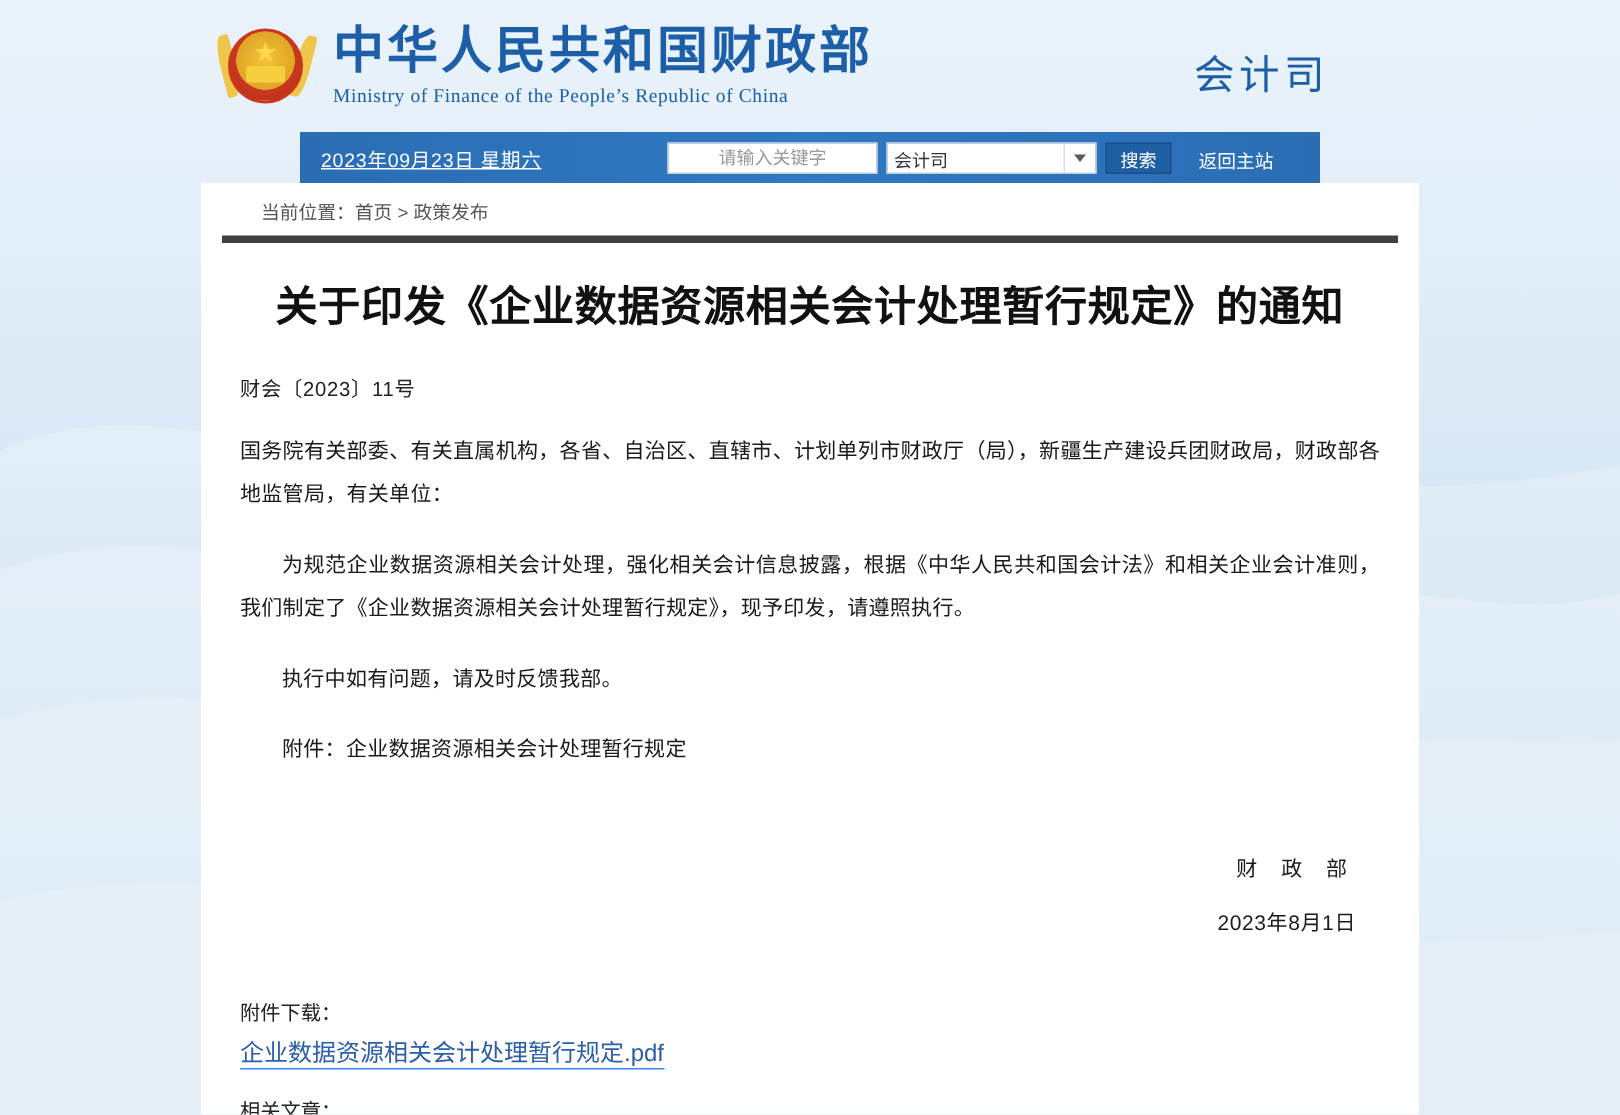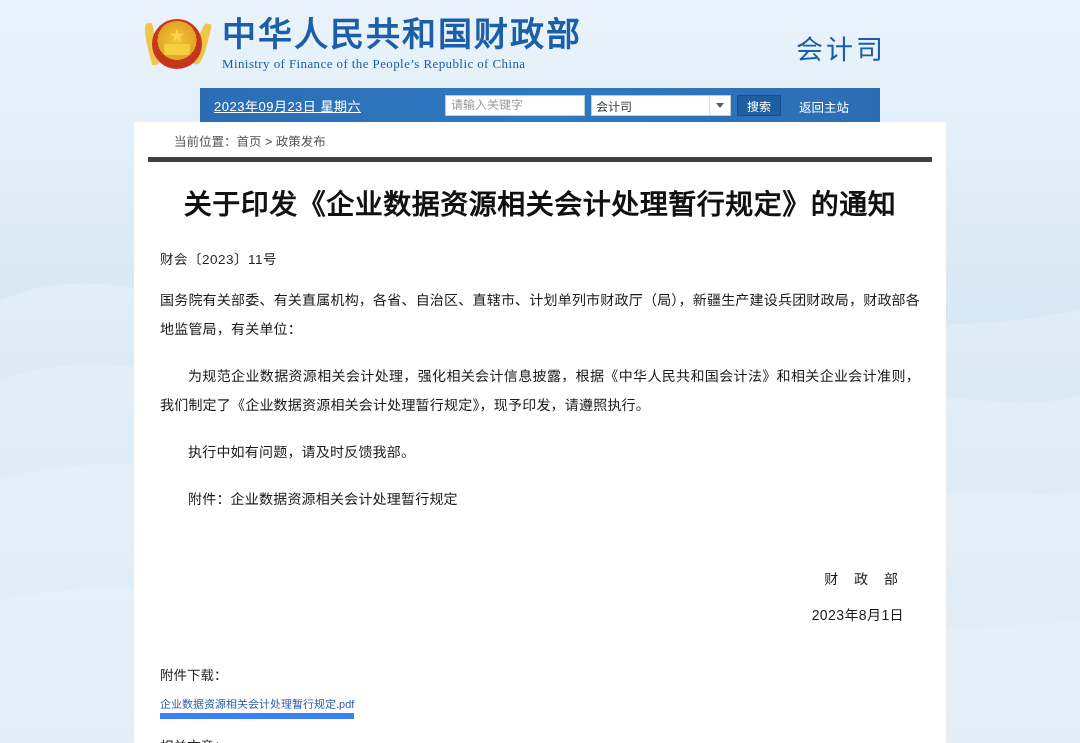--- a/index.html
+++ b/index.html
@@ -103,20 +103,21 @@
     display: flex; align-items: center; gap: 6px;
   }
   .search-input {
     width: 140px; height: 21px;
     border: 1px solid #b9cddd;
     background: #ffffff;
     font-size: 12px;
     color: #333;
     padding: 0 5px;
     outline: none;
+    text-align: center;
   }
   .search-input::placeholder { color: #9a9a9a; }
   .search-select {
     width: 140px; height: 21px;
     border: 1px solid #b9cddd;
     background: #ffffff;
     font-size: 12px;
     color: #333;
     padding: 0 4px;
     display: flex; align-items: center;
@@ -207,24 +208,24 @@
     color: #1a1a1a;
     padding-right: 16px;
     letter-spacing: .4px;
   }
   .attach-block { margin-top: 40px; }
   .attach-label, .related-label {
     font-size: 13.5px; color: #222; margin-bottom: 10px;
   }
   .file-link, .related-link {
     display: inline-block;
-    font-size: 11px;
+    font-size: 16px;
     color: #2b5fa8;
     text-decoration: none;
-    border-bottom: 6px solid #3b82f6;
+    border-bottom: 1px solid #3b82f6;
     line-height: 18px;
     margin-bottom: 14px;
   }
   .related-label { margin-top: 2px; }
 </style>
 </head>
 <body>
 
 <svg class="bg-mountains" viewBox="0 0 1080 743" preserveAspectRatio="none">
   <path d="M0,300 C120,250 200,330 320,300 C430,275 520,340 640,315 C760,290 880,350 1080,310 L1080,743 L0,743 Z" fill="#ffffff" opacity="0.22"></path>

